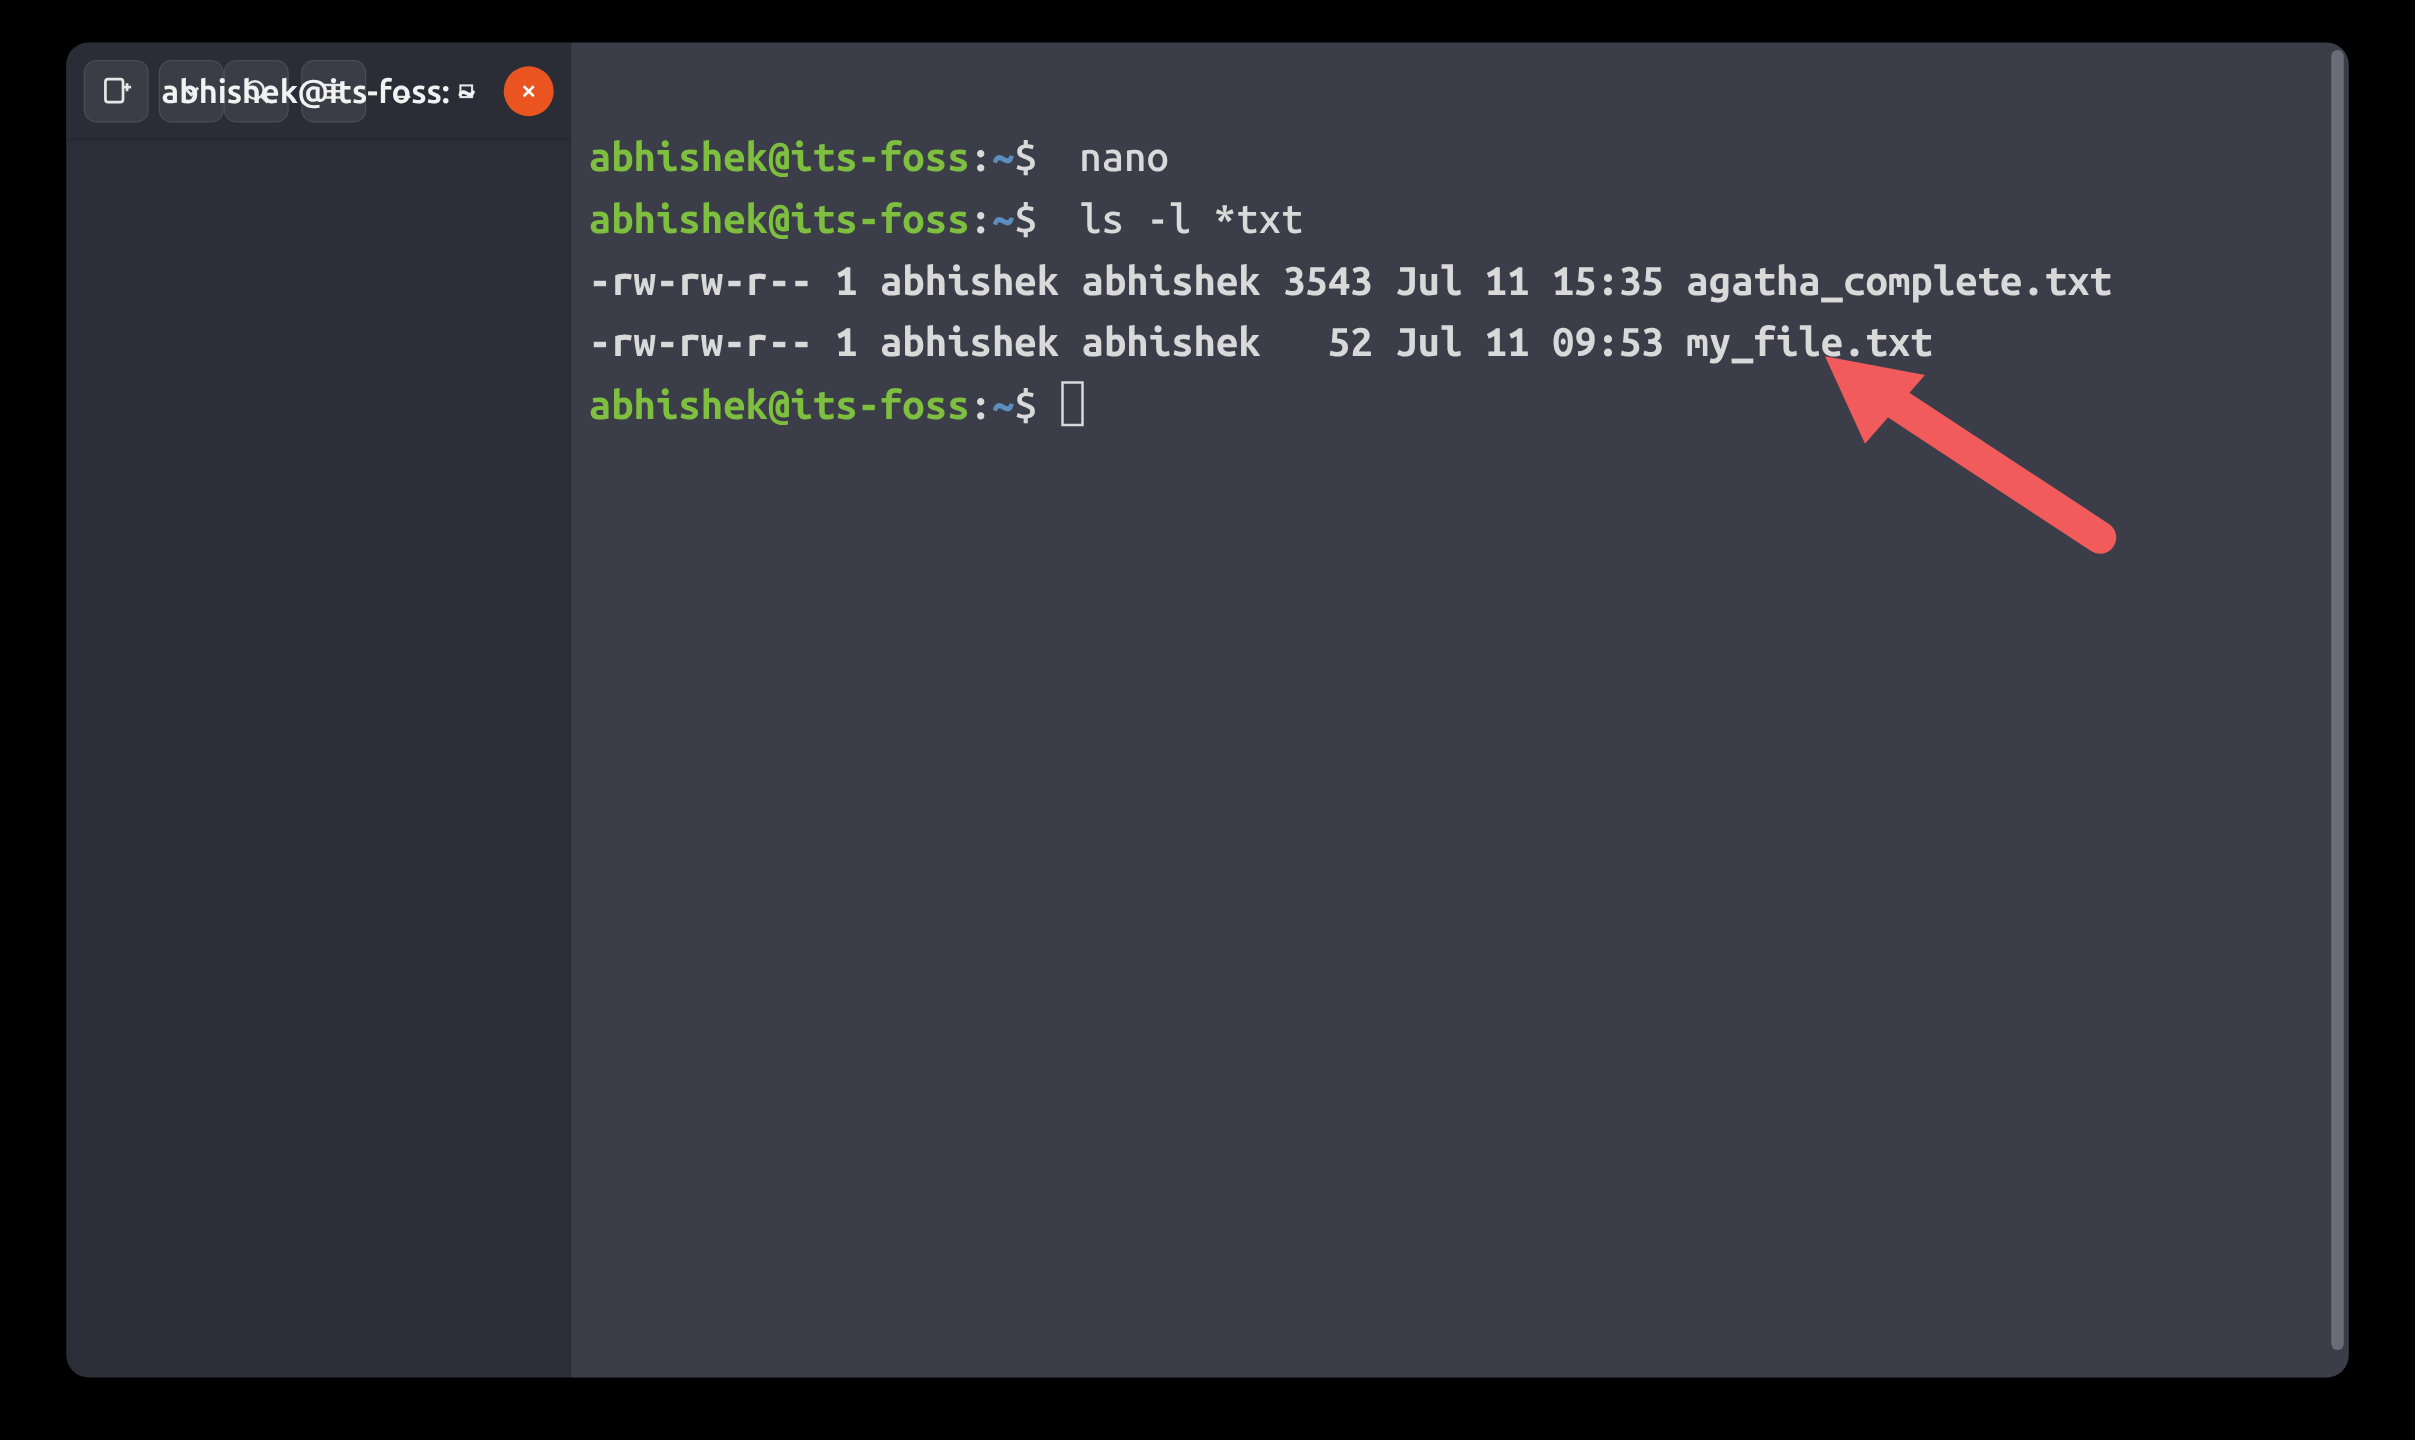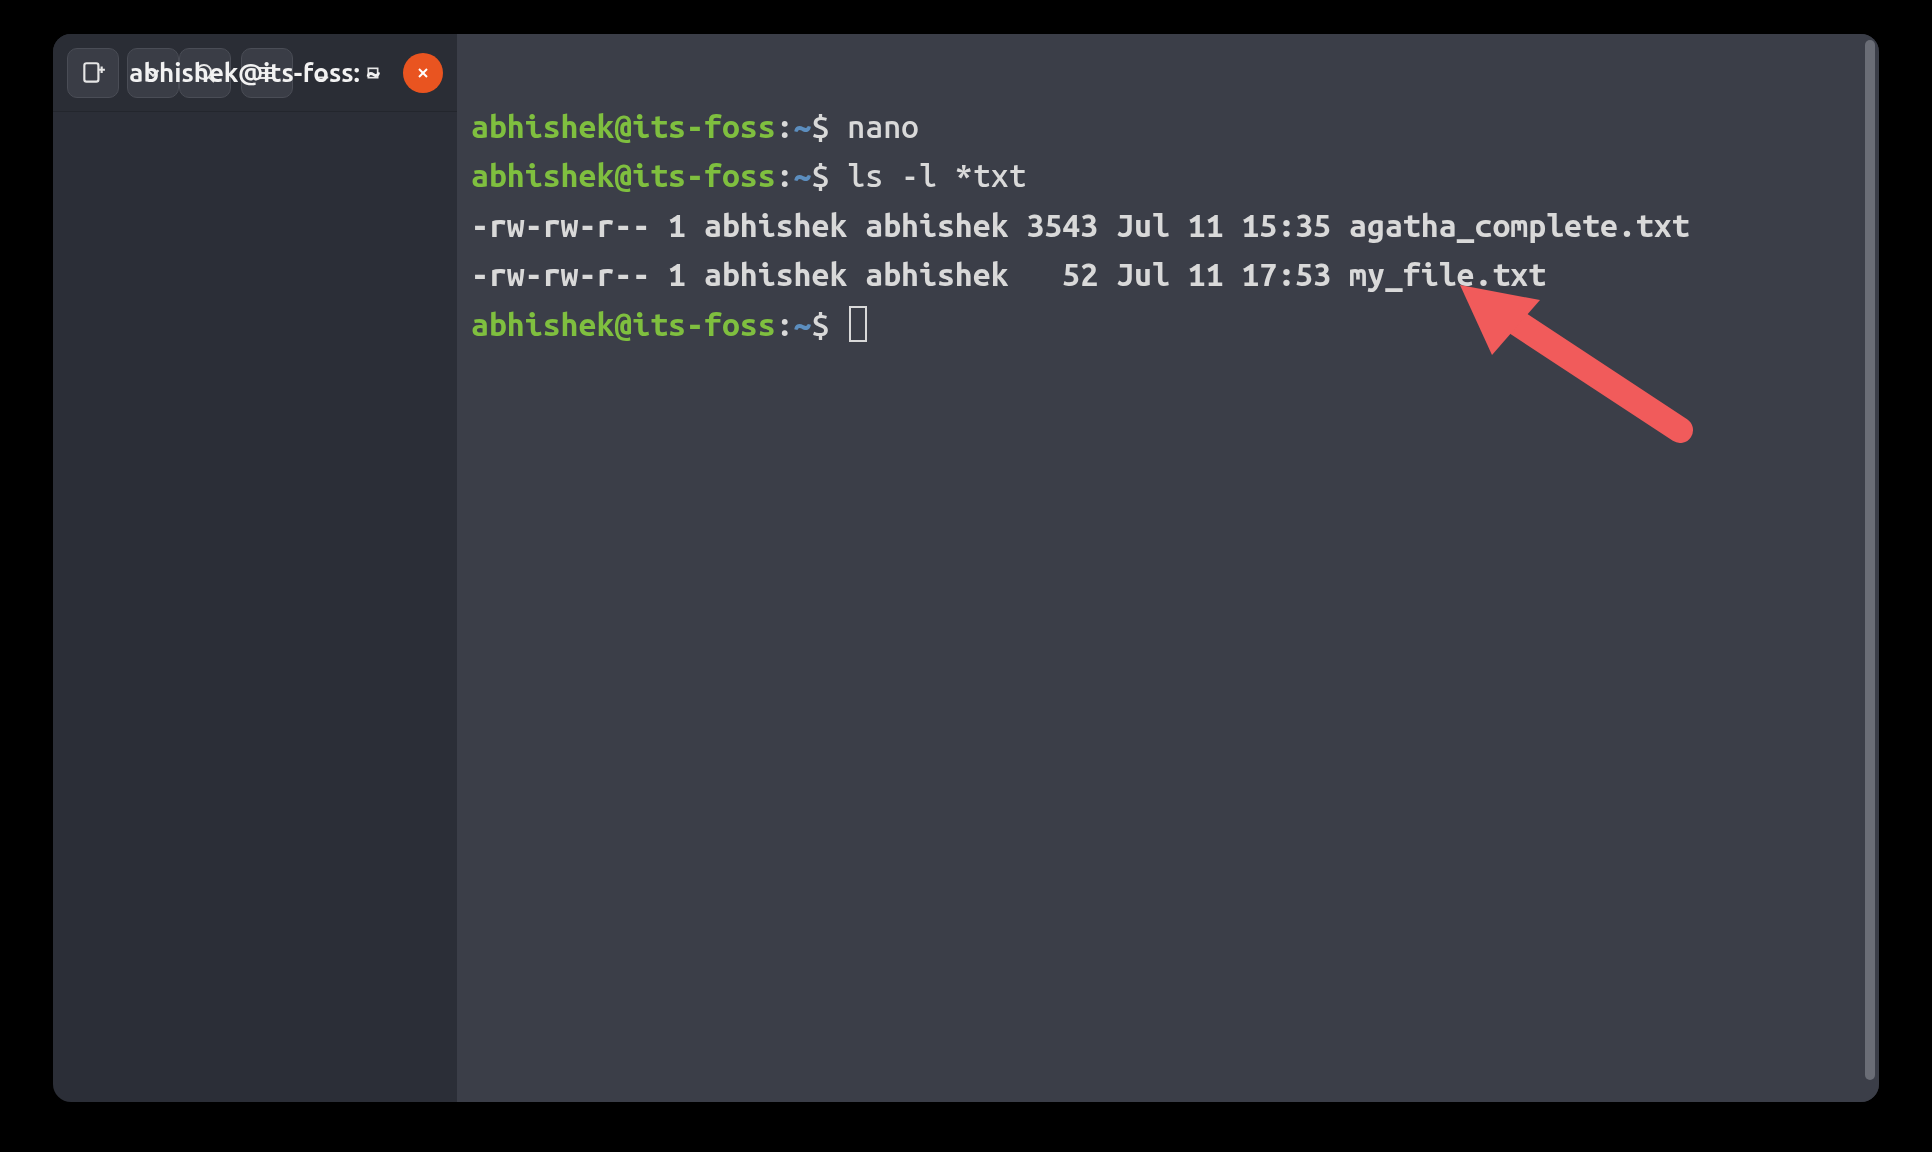--- a/index.html
+++ b/index.html
@@ -106,21 +106,21 @@
     top: 6px; right: 4px;
     width: 10px;
     height: 1040px;
     background: #6a6d76;
     border-radius: 6px;
   }
   .p-user  { color: #7fbf3f; font-weight: 700; }
   .p-colon { color: #d9d9d9; }
   .p-path  { color: #5c8ebf; font-weight: 700; }
   .p-dollar{ color: #d9d9d9; }
-  .cmd     { color: #d9d9d9; }
+  .cmd     { color: #d9d9d9; margin-left: 16px; }
   .out     { color: #d9d9d9; font-weight: bold; }
   .cursor {
     display: inline-block;
     width: 18px;
     height: 36px;
     border: 2px solid #d9d9d9;
     vertical-align: -6px;
     margin-left: 2px;
   }
   
@@ -184,21 +184,21 @@
           </svg>
         </div>
       </div>
     </div>
 
     <div class="terminal-area">
       <div class="terminal">
 <span><span class="p-user">abhishek@its-foss</span><span class="p-colon">:</span><span class="p-path">~</span><span class="p-dollar">$</span> <span class="cmd">nano</span></span>
 <span><span class="p-user">abhishek@its-foss</span><span class="p-colon">:</span><span class="p-path">~</span><span class="p-dollar">$</span> <span class="cmd">ls -l *txt</span></span>
 <span class="out">-rw-rw-r-- 1 abhishek abhishek 3543 Jul 11 15:35 agatha_complete.txt</span>
-<span class="out">-rw-rw-r-- 1 abhishek abhishek   52 Jul 11 17:53 my_file.txt</span>
+<span class="out">-rw-rw-r-- 1 abhishek abhishek   52 Jul 11 09:53 my_file.txt</span>
 <span><span class="p-user">abhishek@its-foss</span><span class="p-colon">:</span><span class="p-path">~</span><span class="p-dollar">$</span> <span class="cursor"></span></span>
       </div>
       <div class="scrollbar-track">
         <div class="scrollbar-thumb"></div>
       </div>
     </div>
 
   </div>
 
   <svg class="arrow-annot" style="left:1450px; top:270px; width:260px; height:190px;" viewBox="0 0 260 190">

